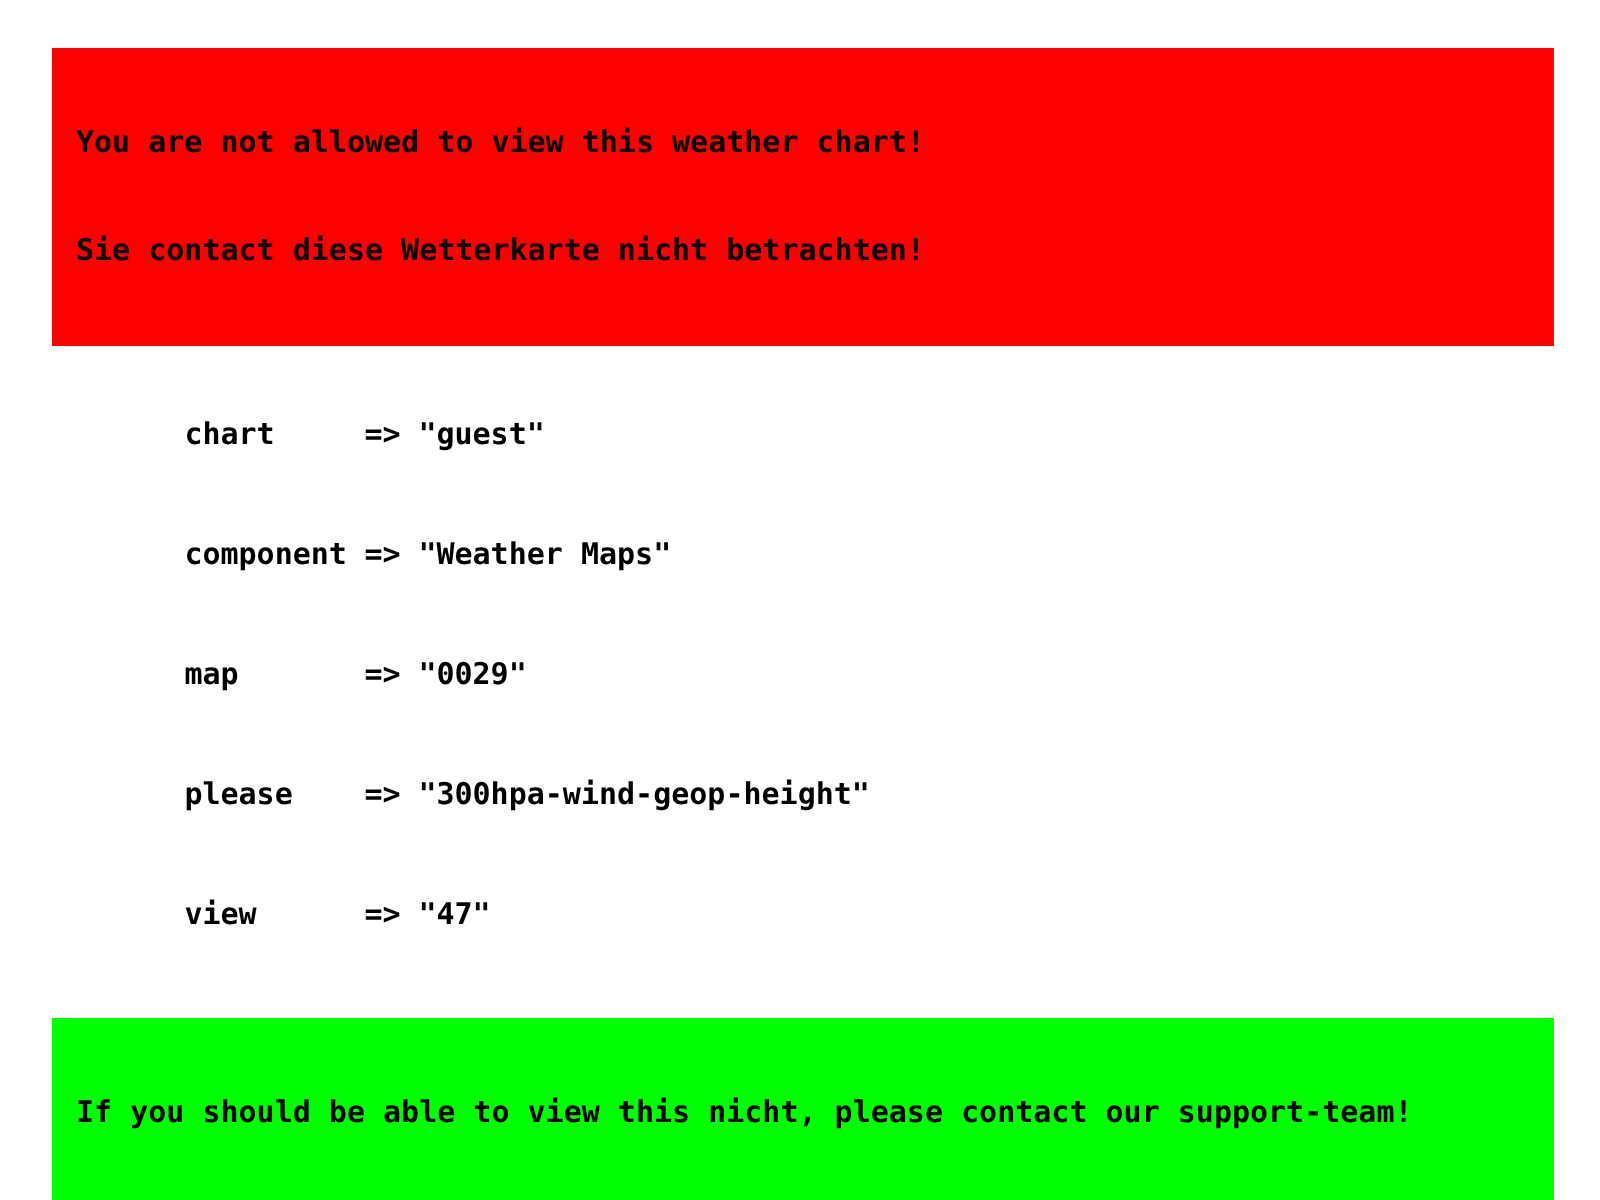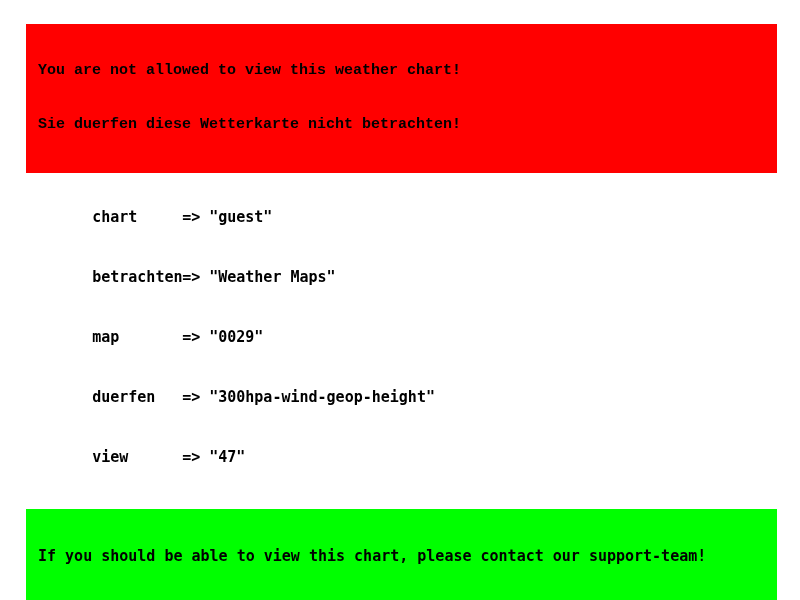--- a/index.html
+++ b/index.html
@@ -44,41 +44,41 @@
   }
   .banner-green {
     margin-top: 22px;
   }
 </style>
 </head>
 <body>
 
 <div class="page">
 
-  <div class="banner banner-red" style="background-color: rgb(255, 0, 0); font-family: Liberation Mono, monospace;">
+  <div class="banner banner-red" style="background-color: rgb(255, 0, 0);">
     <div>You are not allowed to view this weather chart!</div>
-    <div>Sie duerfen diese Wetterkarte nicht betrachten!</div>
+    <div>Sie contact diese Wetterkarte nicht betrachten!</div>
   </div>
 
   <div class="kv-block">
     <div class="kv-row">
       <span class="kv-key">chart</span><span class="kv-arrow">=&gt;</span><span class="kv-value">"guest"</span>
     </div>
     <div class="kv-row">
-      <span class="kv-key">betrachten</span><span class="kv-arrow">=&gt;</span><span class="kv-value">"Weather Maps"</span>
+      <span class="kv-key">component</span><span class="kv-arrow">=&gt;</span><span class="kv-value">"Weather Maps"</span>
     </div>
     <div class="kv-row">
       <span class="kv-key">map</span><span class="kv-arrow">=&gt;</span><span class="kv-value">"0029"</span>
     </div>
     <div class="kv-row">
-      <span class="kv-key">duerfen</span><span class="kv-arrow">=&gt;</span><span class="kv-value">"300hpa-wind-geop-height"</span>
+      <span class="kv-key">please</span><span class="kv-arrow">=&gt;</span><span class="kv-value">"300hpa-wind-geop-height"</span>
     </div>
     <div class="kv-row">
       <span class="kv-key">view</span><span class="kv-arrow">=&gt;</span><span class="kv-value">"47"</span>
     </div>
   </div>
 
   <div class="banner banner-green" style="background-color: rgb(0, 255, 0);">
-    <div>If you should be able to view this chart, please contact our support-team!</div>
+    <div>If you should be able to view this nicht, please contact our support-team!</div>
     
   </div>
 
 </div>
 
 </body></html>

